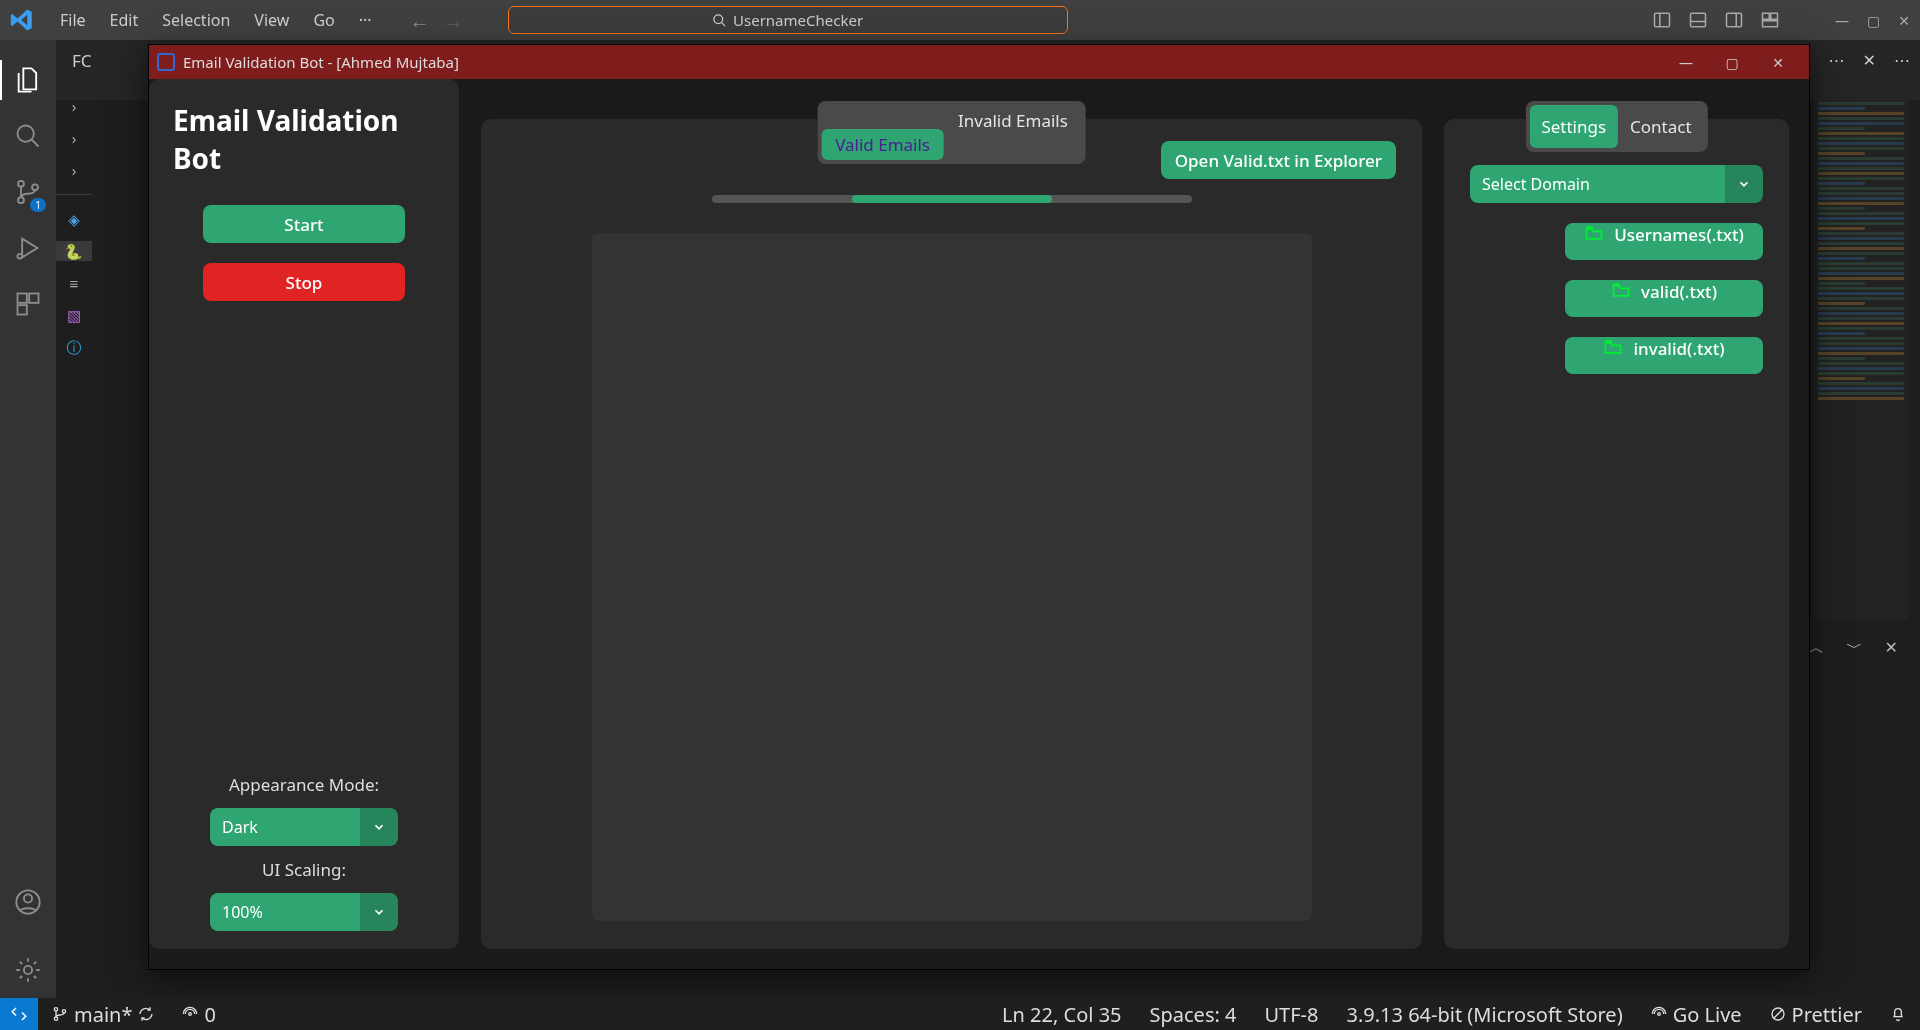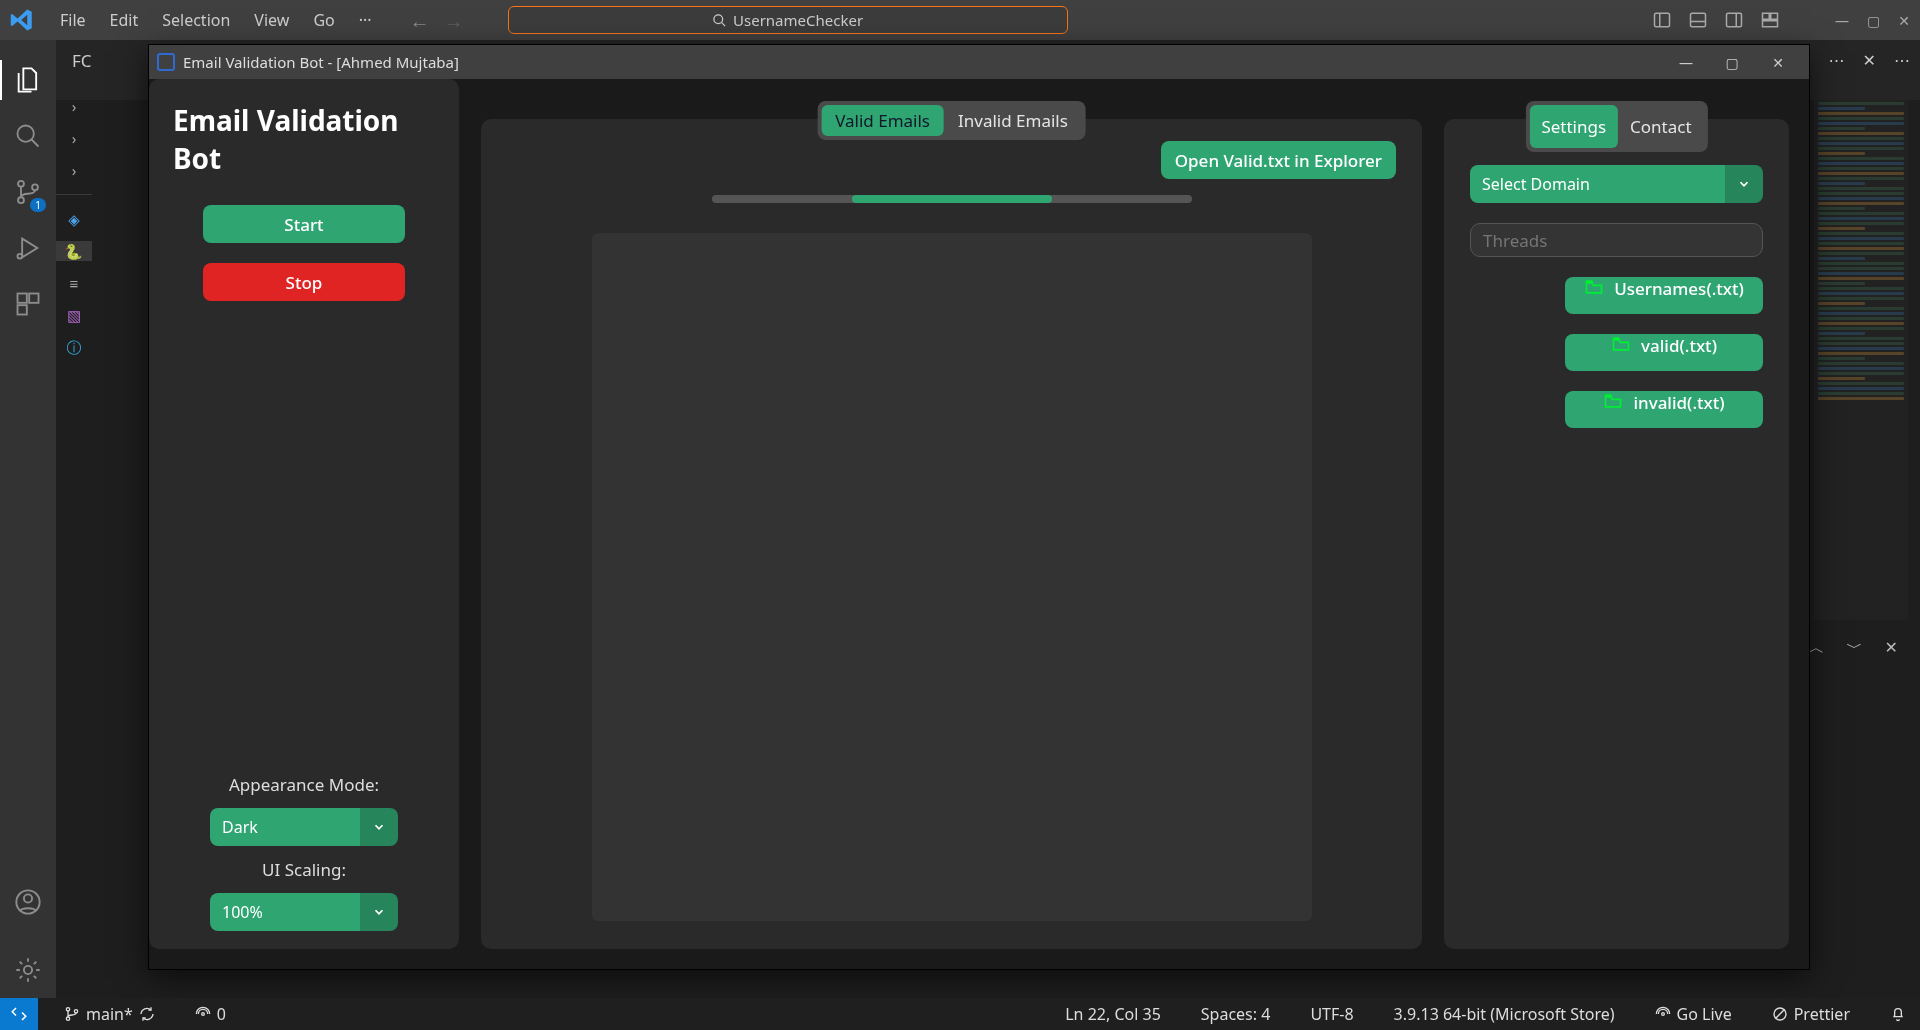--- a/index.html
+++ b/index.html
@@ -39,28 +39,28 @@
   
   .minimap { position:absolute; right:12px; top:100px; width:94px; height:520px; background:linear-gradient(#222,#222); }
   .minimap .ln { height:3px; margin:2px 4px; background:#304f3c; opacity:.6; border-radius:1px; }
   .minimap .ln.b { background:#2d4d6a; }
   .minimap .ln.o { background:#7a5a2d; }
   .minimap .ln.short { width:50%; }
   .find-bar { position:absolute; right:12px; top:632px; height:30px; display:flex; align-items:center; gap:22px; padding:0 10px; color:#bbb; font-size:16px;}
   .find-bar span { cursor:pointer; }
 
   
-  .vsc-status { position:absolute; left:0; right:0; bottom:0; height:32px; background:#1f1f1f; display:flex; align-items:center; color:#ddd; font-size:16px;gap:12px; }
+  .vsc-status { position:absolute; left:0; right:0; bottom:0; height:32px; background:#1f1f1f; display:flex; align-items:center; color:#ddd; font-size:20px; }
   .vsc-status .remote { height:32px; background:#0a7ad1; display:flex; align-items:center; padding:0 10px; color:#fff; }
   .vsc-status .seg { padding:0 14px; display:flex; align-items:center; gap:6px; cursor:pointer; }
   .vsc-status .spacer { flex:1; }
 
   
   .dlg { position:absolute; left:148px; top:44px; width:1662px; height:926px; background:#1a1a1a; box-shadow:0 8px 30px rgba(0,0,0,.6); border:1px solid #000; }
-  .dlg-tb { height:34px; background:#404040; display:flex; align-items:center; padding:0 8px; color:#ddd; font-size:15px; }
+  .dlg-tb { height:34px; background:#7f1d1d; display:flex; align-items:center; padding:0 8px; color:#ddd; font-size:15px; }
   .dlg-tb .ico { width:18px; height:18px; border:2px solid #2d6bd1; border-radius:3px; margin-right:8px; }
   .dlg-tb .spacer { flex:1; }
   .dlg-tb .winbtn { width:46px; text-align:center; font-size:14px; color:#ccc; cursor:pointer; }
 
   .dlg-body { height:calc(100% - 34px); display:flex; gap:22px; padding:0 20px 20px 0; }
 
   .panel { background:#2a2a2a; border-radius:10px; }
 
   
   .dlg-left { width:310px; margin-left:0; margin-top:0; display:flex; flex-direction:column; padding:18px 24px; }
@@ -72,21 +72,21 @@
   .dlg-left .bottom { margin-top:auto; display:flex; flex-direction:column; align-items:center; gap:12px; color:#ddd; font-size:17px; }
   .select { width:188px; height:38px; display:flex; align-items:stretch; }
   .select .val { flex:1; background:#2fa572; border-radius:8px 0 0 8px; padding-left:12px; display:flex; align-items:center; font-size:16px; color:#fff; }
   .select .dd { width:38px; background:#27855c; border-radius:0 8px 8px 0; display:flex; align-items:center; justify-content:center; color:#fff; }
   .select .dd svg { width:14px; height:14px; }
 
   
   .dlg-center { flex:1; margin-top:40px; display:flex; flex-direction:column; position:relative; padding:16px 26px; }
   .seg-tabs { position:absolute; top:-18px; left:50%; transform:translateX(-50%); display:flex; background:#4a4a4a; border-radius:8px; padding:4px; }
   .seg-tabs .tab { padding:4px 14px; border-radius:6px; font-size:17px; color:#e4e4e4; cursor:pointer; }
-  .seg-tabs .tab.active { background:#2fa572; color:#0f172a; }
+  .seg-tabs .tab.active { background:#2fa572; color:#4c1d95;margin-top:24px; }
   .open-btn { align-self:flex-end; margin-top:6px; padding:8px 14px; font-size:17px; }
   .progress { height:8px; background:#555; border-radius:4px; margin-top:16px; width:480px; align-self:center; position:relative; overflow:hidden; }
   .progress .bar { position:absolute; left:140px; width:200px; top:0; bottom:0; background:#2fa572; border-radius:4px; }
   .log-area { margin-top:30px; background:#333; border-radius:6px; width:720px; align-self:center; flex:1; margin-bottom:12px; }
 
   
   .dlg-right { width:345px; margin-top:40px; display:flex; flex-direction:column; padding:14px 26px; gap:20px; position:relative; }
   .right-tabs { position:absolute; top:-18px; left:50%; transform:translateX(-50%); display:flex; background:#4a4a4a; border-radius:8px; padding:4px; }
   .right-tabs .tab { padding:10px 12px; border-radius:6px; font-size:17px; color:#e4e4e4; cursor:pointer; }
   .right-tabs .tab.active { background:#2fa572; color:#fff; }
@@ -342,21 +342,20 @@
       </div>
       <div style="height:12px"></div>
       <div class="select" style="width:100%">
         <div class="val">Select Domain</div>
         <div class="dd">
             <svg viewBox="0 0 24 24" fill="none" stroke="#fff" stroke-width="3">
               <polyline points="6 9 12 15 18 9"></polyline>
             </svg>
           </div>
       </div>
-      <input class="threads" placeholder="Threads" style="">
       <button class="btn btn-green file-btn">
         <svg viewBox="0 0 24 24" fill="none" stroke="#0e3" stroke-width="2">
             <path d="M3 7h6l2 3h10v9H3z"></path>
             <path d="M3 7V5h6l2 2"></path>
           </svg>
         <span>Usernames(.txt)</span>
       </button>
       <button class="btn btn-green file-btn">
         <svg viewBox="0 0 24 24" fill="none" stroke="#0e3" stroke-width="2">
             <path d="M3 7h6l2 3h10v9H3z"></path>

